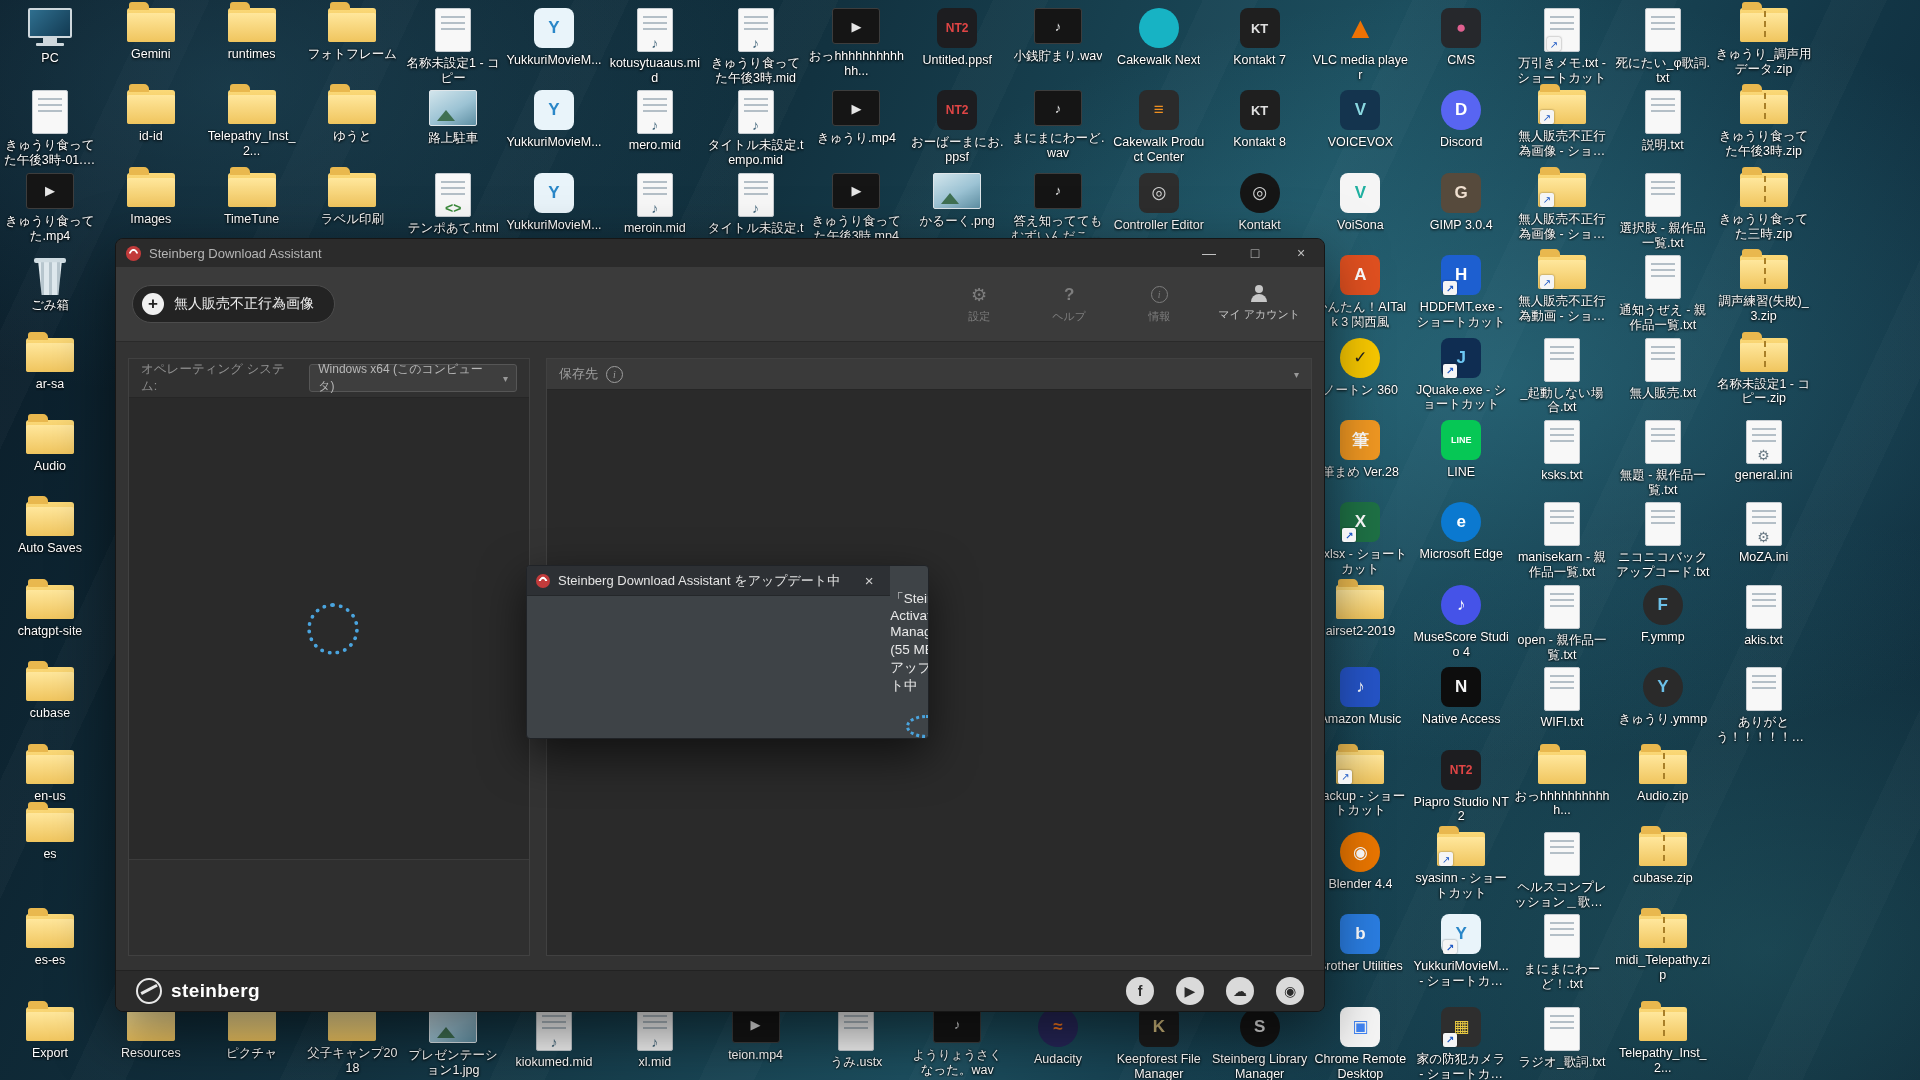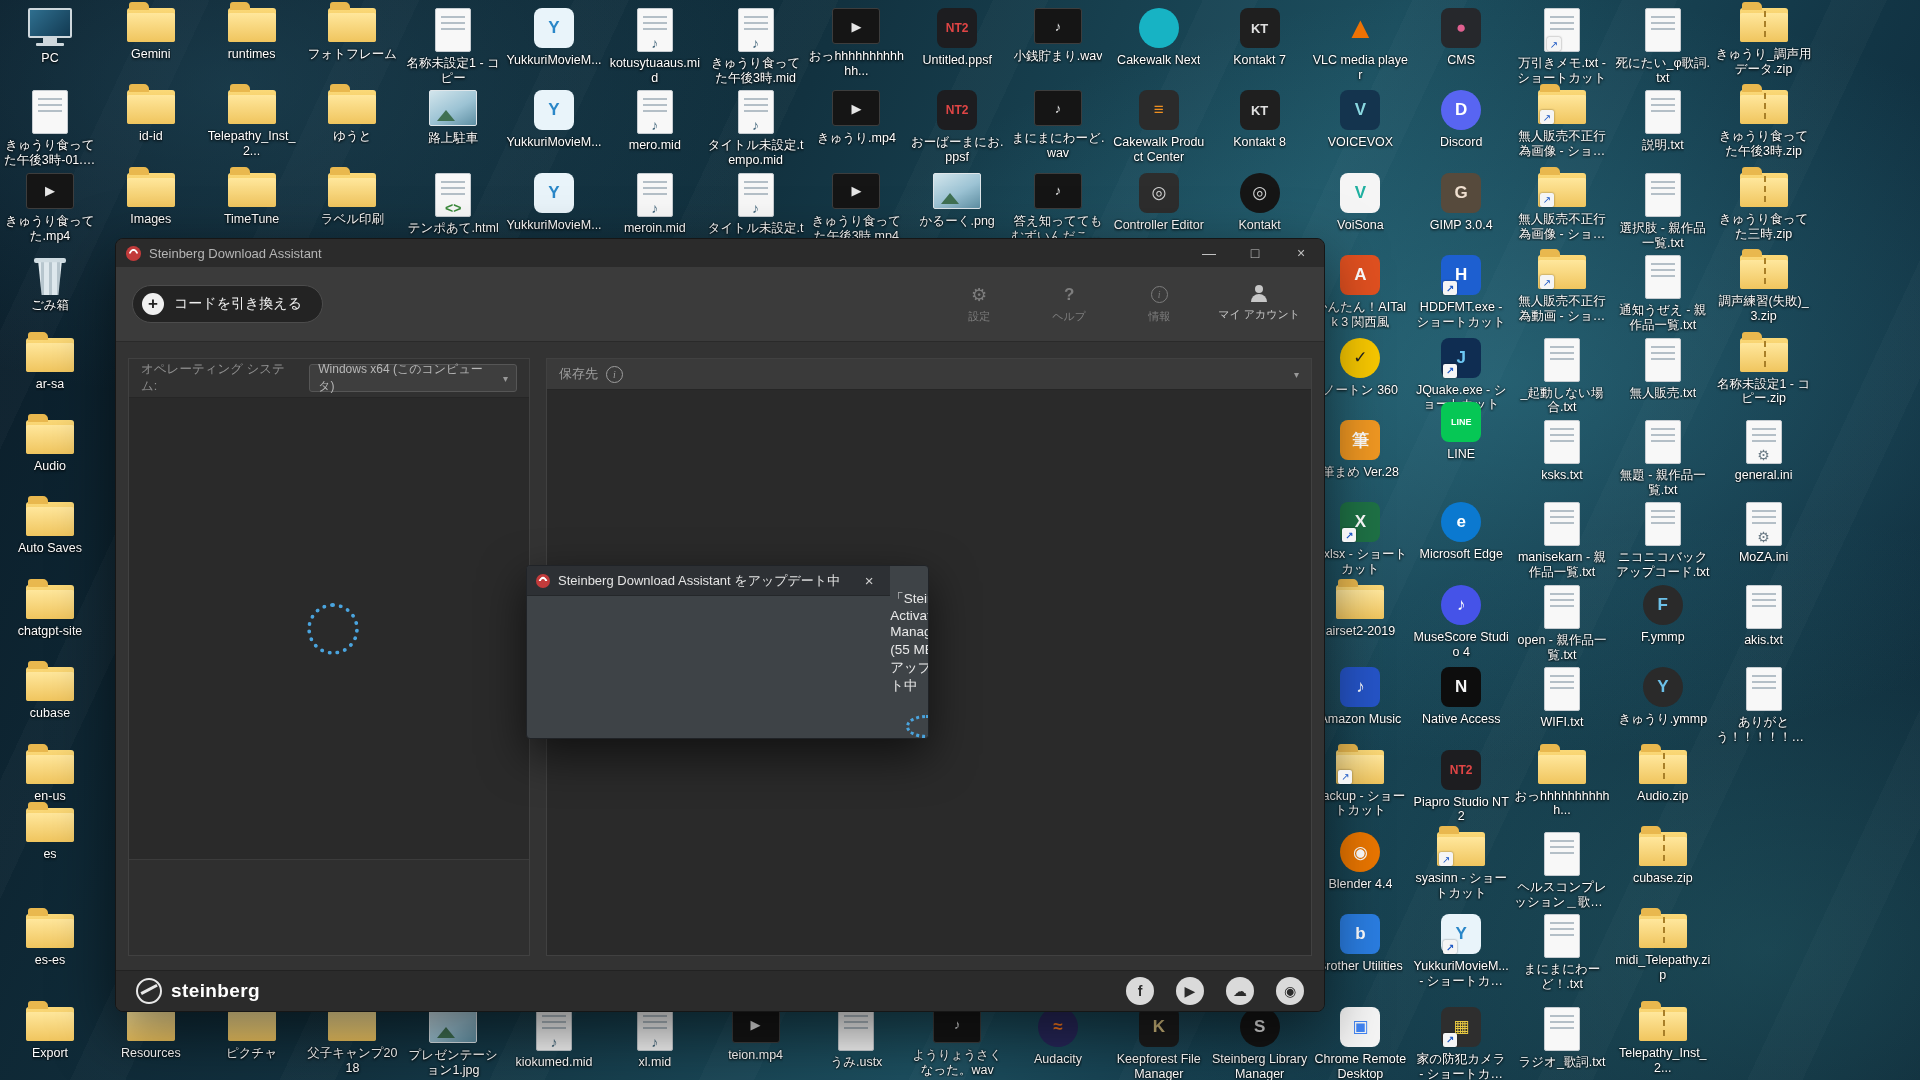--- a/index.html
+++ b/index.html
@@ -460,21 +460,21 @@
         <div class="icon-label">GIMP 3.0.4</div>
       </div>
       <div class="icon-cell" title="HDDFMT.exe - ショートカット" style="left: 1412.2px; top: 255.2px;">
         <div class="icon-art art-app" style="background: rgb(29, 95, 208); color: rgb(255, 255, 255); font-size: 17px; align-items: center;">H<span class="sc">↗</span></div>
         <div class="icon-label">HDDFMT.exe - ショートカット</div>
       </div>
       <div class="icon-cell" title="JQuake.exe - ショートカット" style="left: 1412.2px; top: 337.6px;">
         <div class="icon-art art-app" style="background: rgb(15, 45, 82); color: rgb(108, 200, 245); font-size: 17px; align-items: center;">J<span class="sc">↗</span></div>
         <div class="icon-label">JQuake.exe - ショートカット</div>
       </div>
-      <div class="icon-cell" title="LINE" style="left: 1412.2px; top: 402px; justify-content: center;">
+      <div class="icon-cell" title="LINE" style="left: 1412.2px; top: 420px; justify-content: center;">
         <div class="icon-art art-app" style="background: rgb(6, 199, 85); color: rgb(255, 255, 255); font-size: 9px; align-items: center;">LINE</div>
         <div class="icon-label">LINE</div>
       </div>
       <div class="icon-cell" title="Microsoft Edge" style="left: 1412.2px; top: 502.4px;">
         <div class="icon-art art-app" style="background: rgb(11, 121, 208); border-radius: 50%; color: rgb(255, 255, 255); font-size: 17px; align-items: center;">e</div>
         <div class="icon-label">Microsoft Edge</div>
       </div>
       <div class="icon-cell" title="MuseScore Studio 4" style="left: 1412.2px; top: 584.8px;">
         <div class="icon-art art-app" style="background: rgb(69, 83, 232); border-radius: 50%; color: rgb(255, 255, 255); font-size: 17px; align-items: center;">♪</div>
         <div class="icon-label">MuseScore Studio 4</div>
@@ -680,21 +680,21 @@
       <div class="win-btns">
         <div class="win-btn">—</div>
         <div class="win-btn">□</div>
         <div class="win-btn">×</div>
       </div>
     </div>
 
     <div class="toolbar">
       <button class="redeem">
         <span class="plus">+</span>
-        <span>コードを引き換える</span>
+        <span>無人販売不正行為画像</span>
       </button>
       <div class="tool-actions">
         <div class="tool-item">
           <span class="tool-ico">⚙</span>
           <span>設定</span>
         </div>
         <div class="tool-item">
           <span class="tool-ico help-ico">?</span>
           <span>ヘルプ</span>
         </div>

